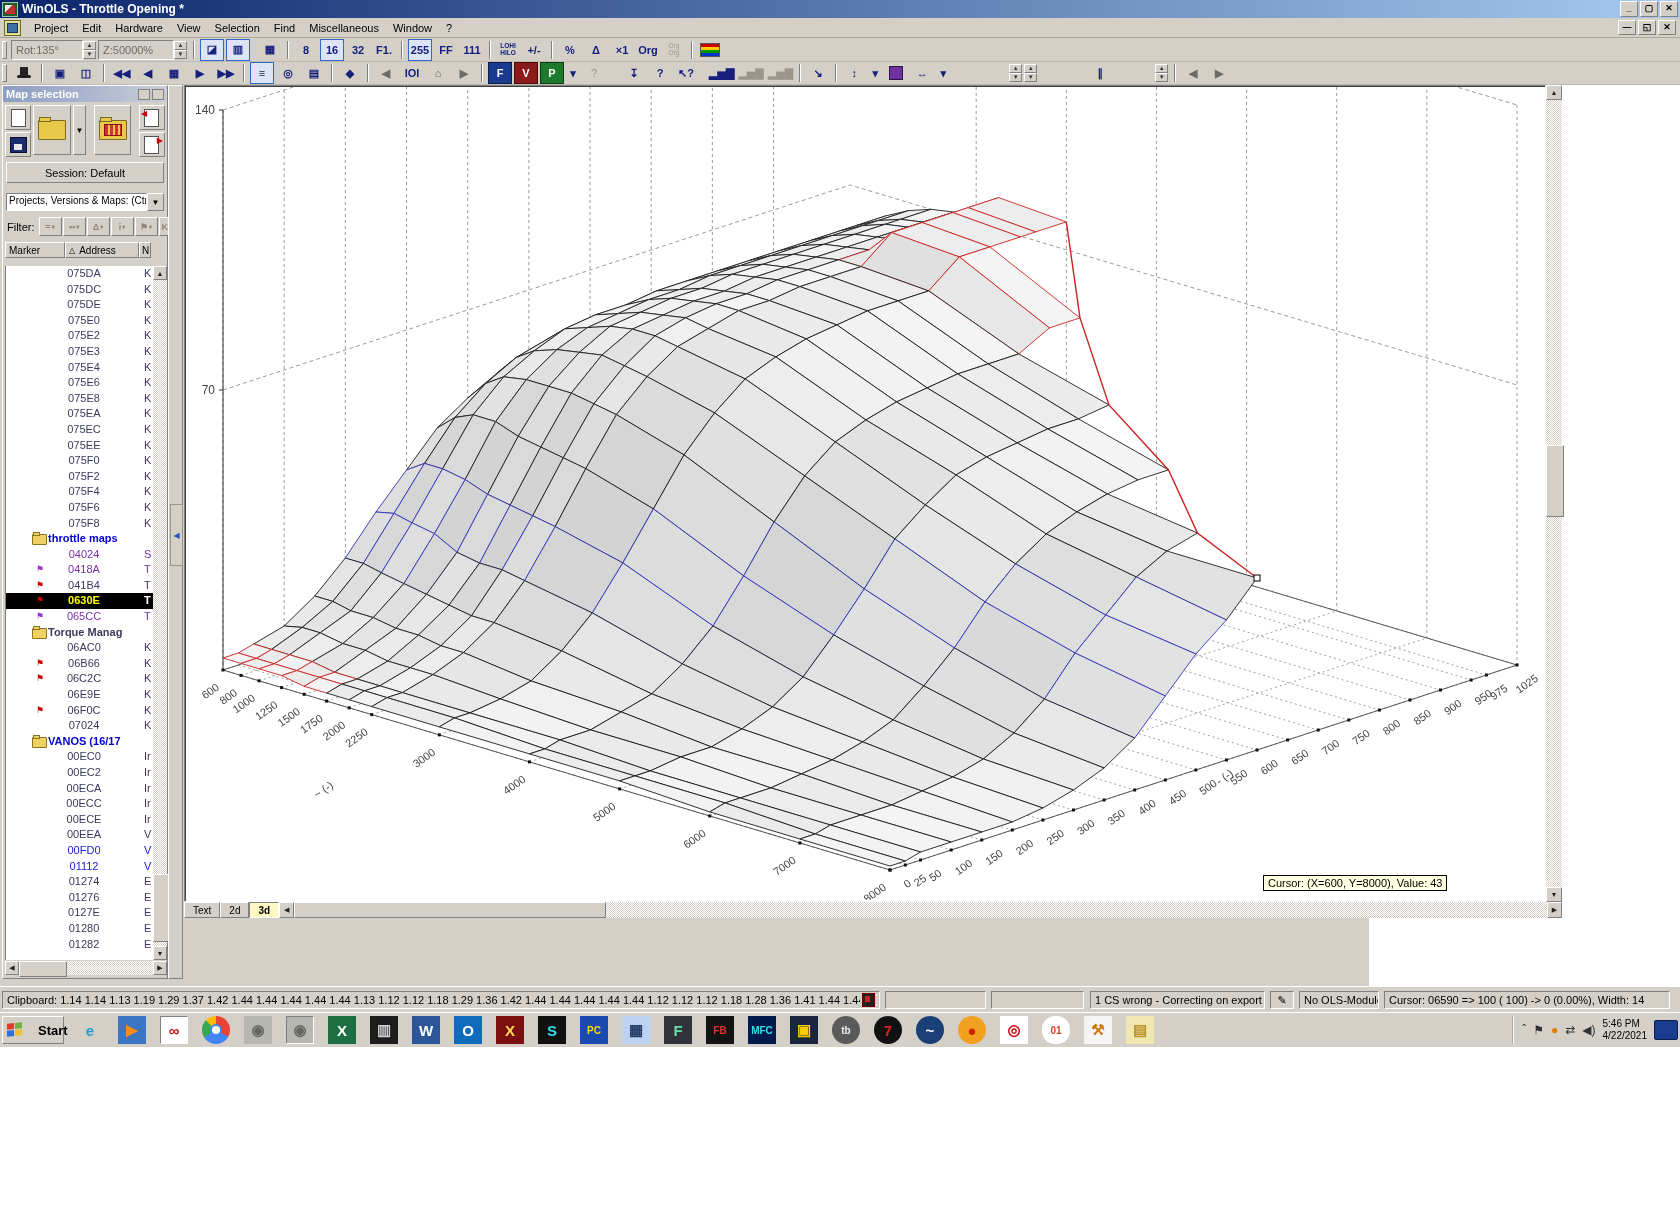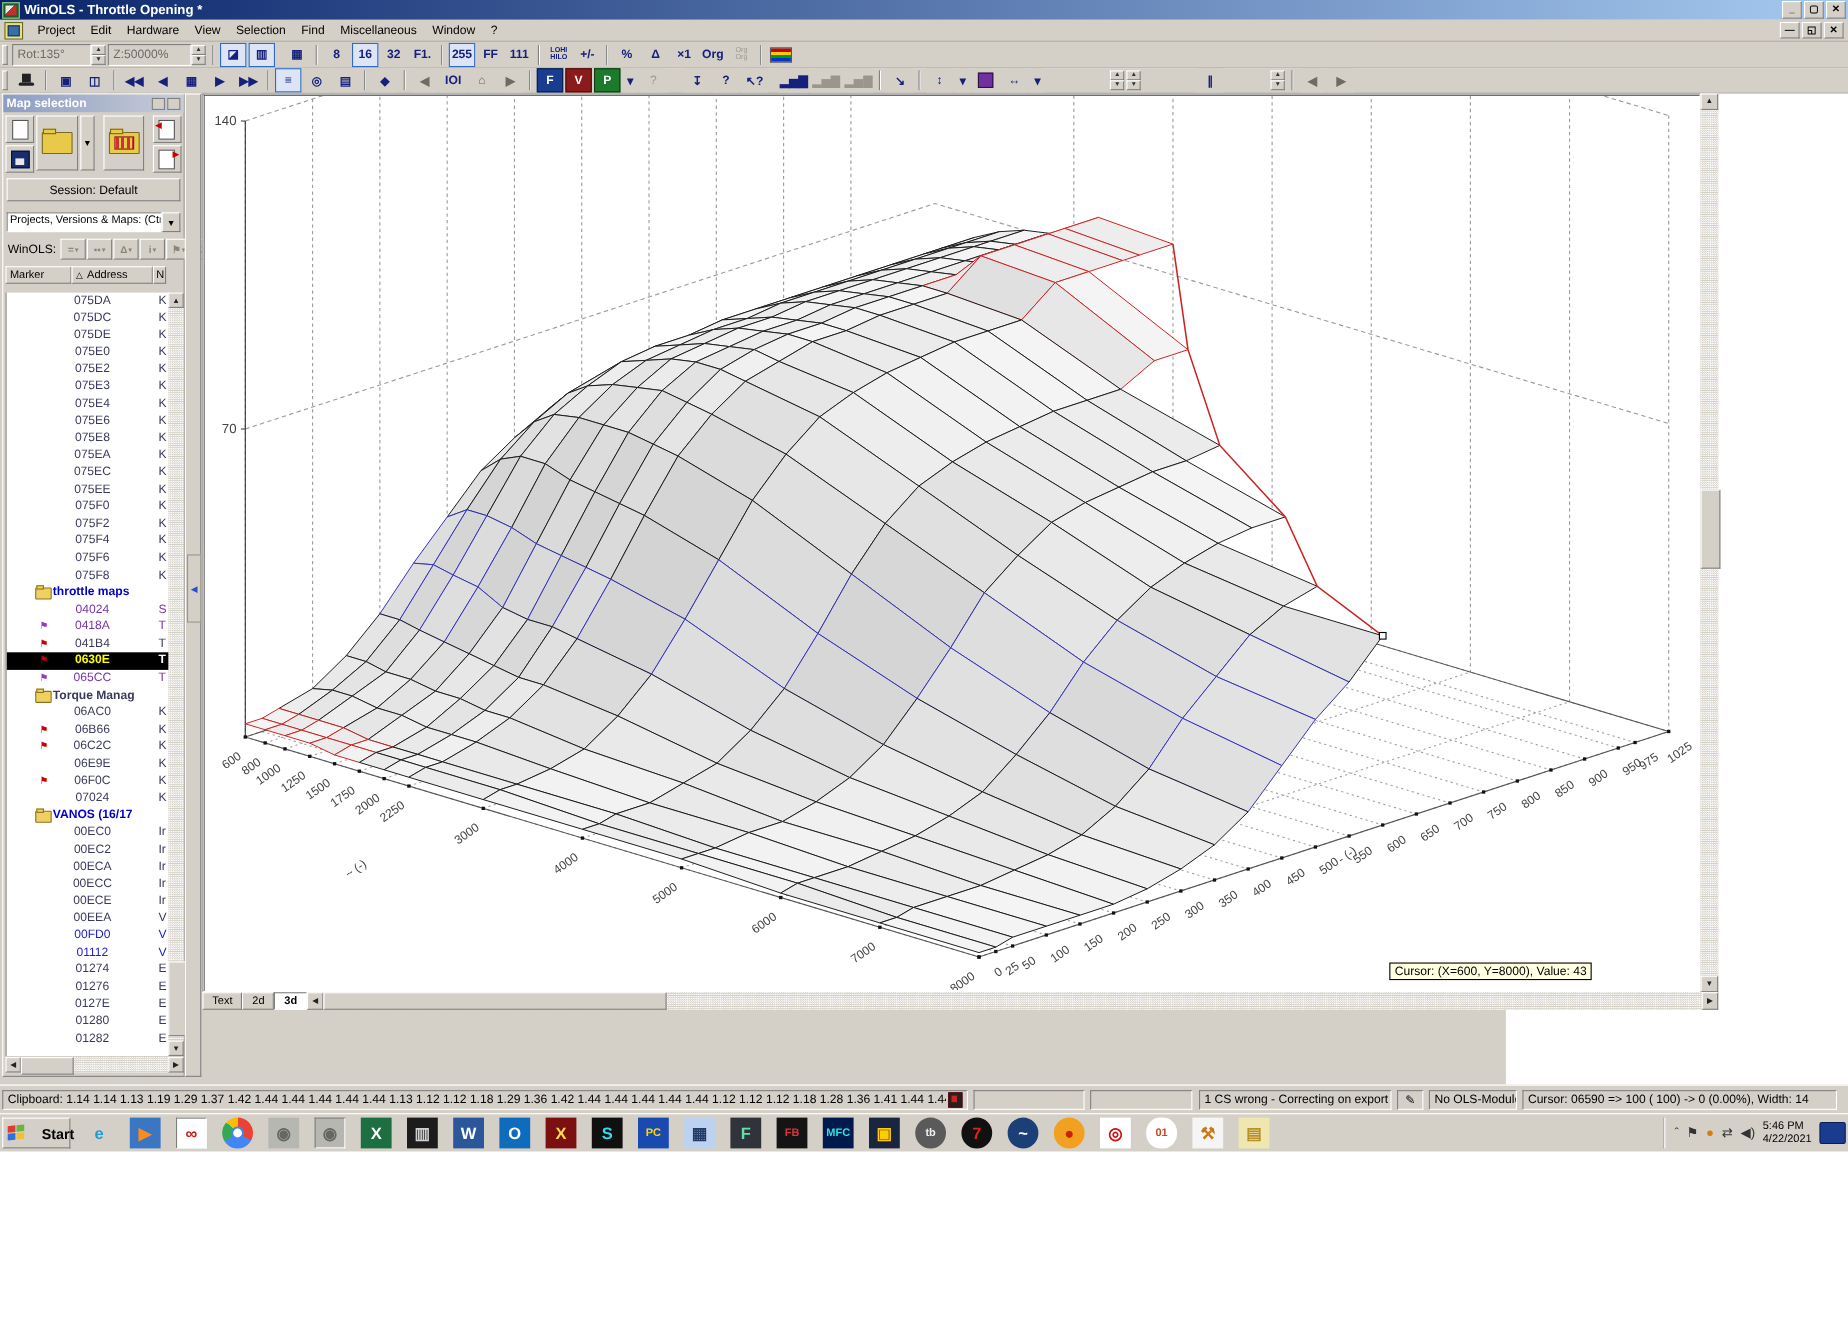--- a/index.html
+++ b/index.html
@@ -99,21 +99,21 @@
   
   #splitter{left:168px;top:0;width:15px;height:894px;background:#d4d0c8;border:1px solid;border-color:#fff #808080 #808080 #fff;box-sizing:border-box;}
   #splitter .coll{position:absolute;left:1px;top:418px;width:11px;height:60px;background:#d4d0c8;border:1px solid #9a968a;color:#2b50c8;font-size:8px;display:flex;align-items:center;justify-content:center;}
   
   #chart-window{left:184px;top:0;width:1380px;height:833px;}
   #plot{left:0;top:0;width:1362px;height:817px;background:#fff;border:1px solid;border-color:#808080 #fff #fff #808080;box-shadow:inset 1px 1px 0 #404040;box-sizing:border-box;}
   #plot svg{position:absolute;left:1px;top:1px;}
   #cv-scroll{left:1362px;top:0;width:16px;height:817px;background:#d4d0c8;}
   #ctabs{left:0;top:817px;width:1378px;height:16px;background:#d4d0c8;display:flex;align-items:stretch;}
   .ctab{padding:0 8px;font-size:10px;display:flex;align-items:center;border:1px solid;border-color:#fff #808080 #808080 #fff;background:#d4d0c8;}
-  .ctab.active{background:#ffffff;border-color:#808080 #fff #fff #808080;font-weight:bold;}
+  .ctab.active{background:#fef9c3;border-color:#808080 #fff #fff #808080;font-weight:bold;}
   #tooltip{left:1078px;top:789px;background:#ffffe1;border:1px solid #000;font-size:11px;padding:1px 4px;white-space:nowrap;}
   
   #statusbar{left:0;top:986px;width:1680px;height:26px;background:#d4d0c8;border-top:1px solid #fff;box-sizing:border-box;}
   .scell{position:absolute;top:4px;height:18px;border:1px solid;border-color:#808080 #fff #fff #808080;font-size:11px;display:flex;align-items:center;padding:0 4px;box-sizing:border-box;white-space:nowrap;overflow:hidden;}
   .clipicon{width:11px;height:12px;background:#222;border:1px solid #600;margin-left:2px;flex:none;position:relative;}
   .clipicon:before{content:"";position:absolute;left:2px;top:2px;width:5px;height:6px;background:#c22;}
   
   #taskbar{left:0;top:1012px;width:1680px;height:35px;background:#d4d0c8;border-top:1px solid #fff;display:flex;align-items:center;padding:0 2px;box-sizing:border-box;}
   #start{width:62px;height:28px;display:flex;align-items:center;gap:16px;padding:0 4px;font-weight:bold;font-size:13px;box-sizing:border-box;flex:none;}
   .winflag{width:16px;height:14px;display:grid;grid-template-columns:7px 7px;grid-template-rows:6px 6px;gap:1px;transform:skewY(-6deg);}
@@ -305,21 +305,21 @@
             <span class="ar" style="right:1px;">▶</span>
           </div>
       </div>
     </div>
     <div class="mbtn" id="mp-session">Session: Default</div>
     <div id="mp-combo">
       <div class="cval">Projects, Versions &amp; Maps:  (Ctrl</div>
       <div class="cbtn mbtn">▼</div>
     </div>
     <div id="mp-filter">
-      <span class="flabel">WinOLS:</span>
+      <span class="flabel">Filter:</span>
       <span id="filter-btns" style="display:flex;gap:1px;">
           <div class="fbtn">
             <span>=</span>
             <span class="dn">▾</span>
           </div>
           <div class="fbtn">
             <span>▪▪</span>
             <span class="dn">▾</span>
           </div>
           <div class="fbtn">

